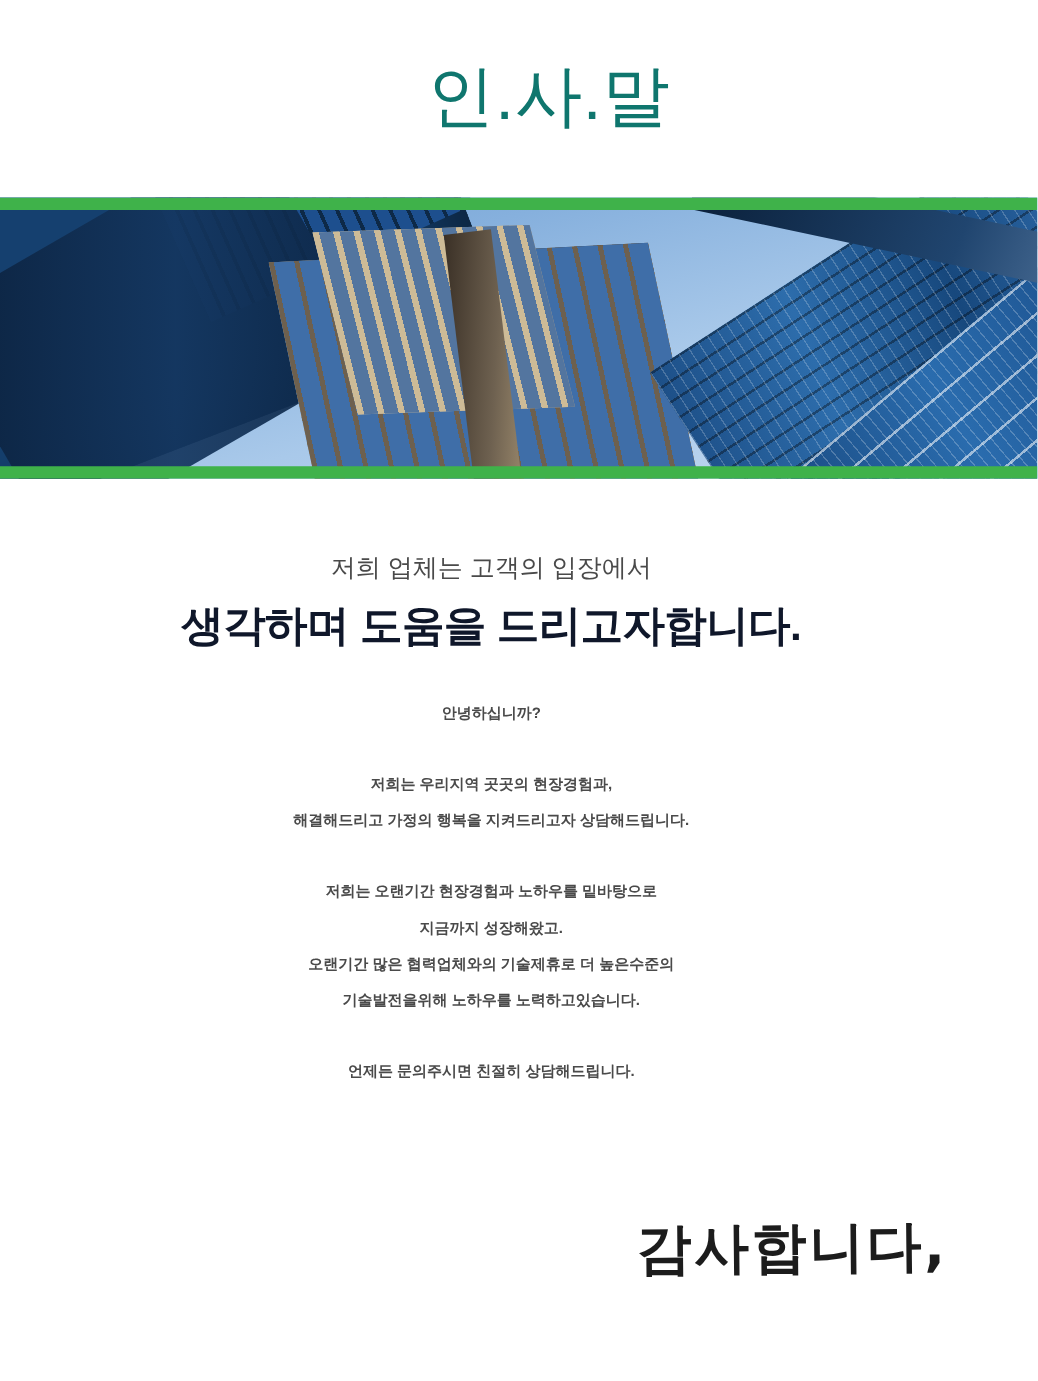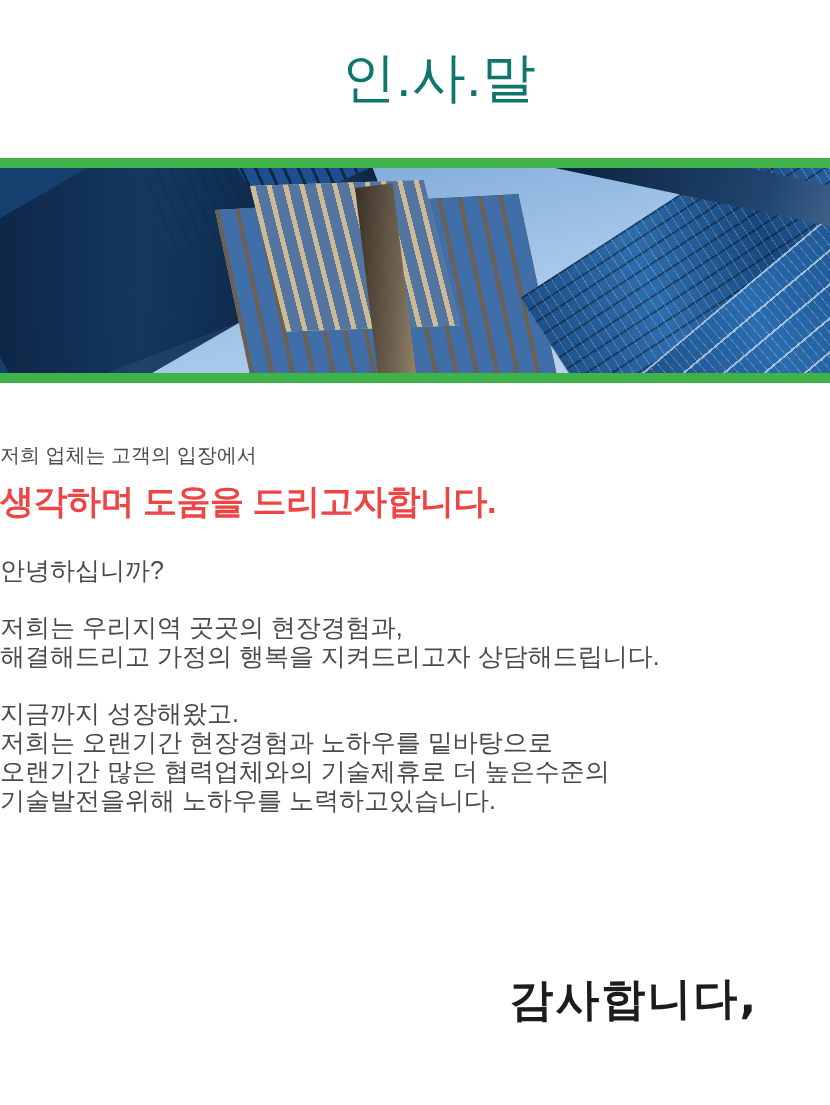--- a/index.html
+++ b/index.html
@@ -197,41 +197,41 @@
     transform-origin: 0 0;
     background: linear-gradient(100deg, #0a1f39 0%, #20456f 60%, #5d7fa6 100%);
   }
 
   
   .message {
     position: absolute;
     top: 440px;
     left: 0;
     width: 786px;
-    text-align: left;
+    text-align: center;
   }
   .lead-small {
     font-size: 20px;
     line-height: 30px;
     color: #4a4a4a;
     font-weight: 400;
   }
   .lead-big {
     margin-top: 8px;
     font-size: 34px;
     line-height: 46px;
     font-weight: 700;
     letter-spacing: -0.5px;
   }
   .para {
     margin-top: 28px;
-    font-size: 25px;
+    font-size: 12px;
     line-height: 29px;
     color: #4a4a4a;
-    font-weight: 400;
+    font-weight: 700;
   }
   .para .line { display: block; }
   .para.first { margin-top: 32px; }
 
   
   .signature {
     position: absolute;
     top: 968px;
     left: 0;
     width: 830px;
@@ -267,33 +267,36 @@
     <div class="tower tower-right-b"></div>
 
     <div class="tower tower-right-edge"></div>
   </div>
 
   <div class="hero-rule bottom" style="background:#3fb24a"></div>
 </div>
 
 <div class="message">
   <div class="lead-small">저희 업체는 고객의 입장에서</div>
-  <div class="lead-big" style="color:#ef4444">생각하며 도움을 드리고자합니다.</div>
+  <div class="lead-big" style="color:#0f172a">생각하며 도움을 드리고자합니다.</div>
 
   <div class="para first">
     <span class="line">안녕하십니까?</span>
   </div>
 
   <div class="para">
     <span class="line">저희는 우리지역 곳곳의 현장경험과,</span>
     <span class="line">해결해드리고 가정의 행복을 지켜드리고자 상담해드립니다.</span>
   </div>
 
   <div class="para">
+    <span class="line">저희는 오랜기간 현장경험과 노하우를 밑바탕으로</span>
     <span class="line">지금까지 성장해왔고.</span>
-    <span class="line">저희는 오랜기간 현장경험과 노하우를 밑바탕으로</span>
     <span class="line">오랜기간 많은 협력업체와의 기술제휴로 더 높은수준의</span>
     <span class="line">기술발전을위해 노하우를 노력하고있습니다.</span>
   </div>
 
+  <div class="para">
+    <span class="line">언제든 문의주시면 친절히 상담해드립니다.</span>
+  </div>
 </div>
 
 <div class="signature">감사합니다,</div>
 
 </body></html>

